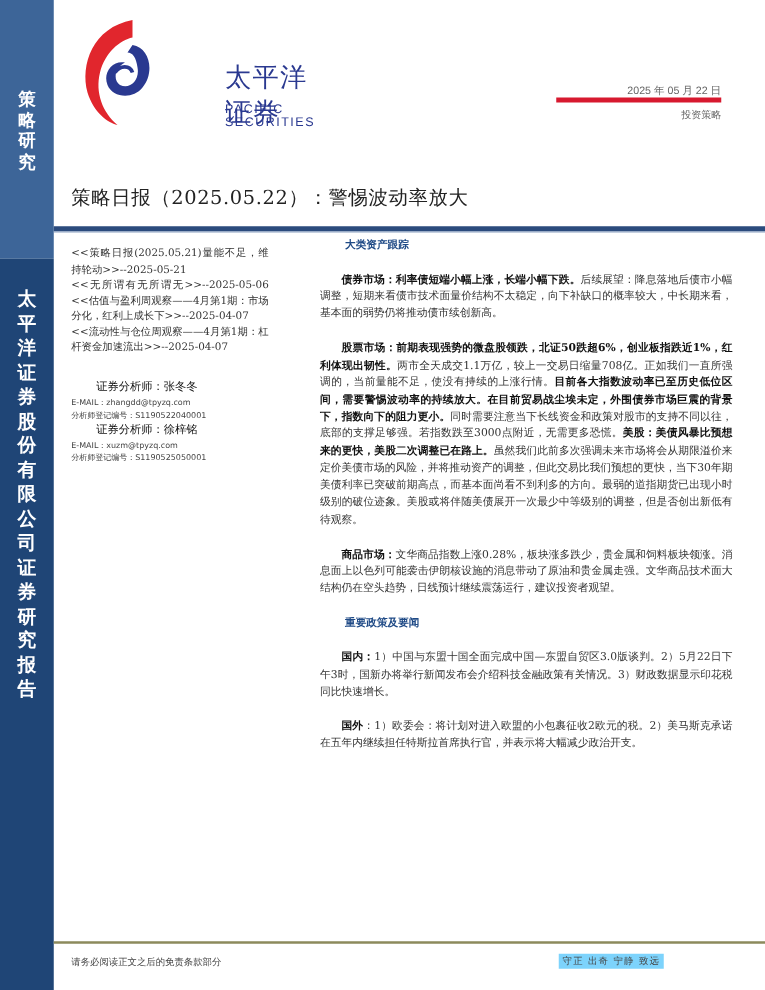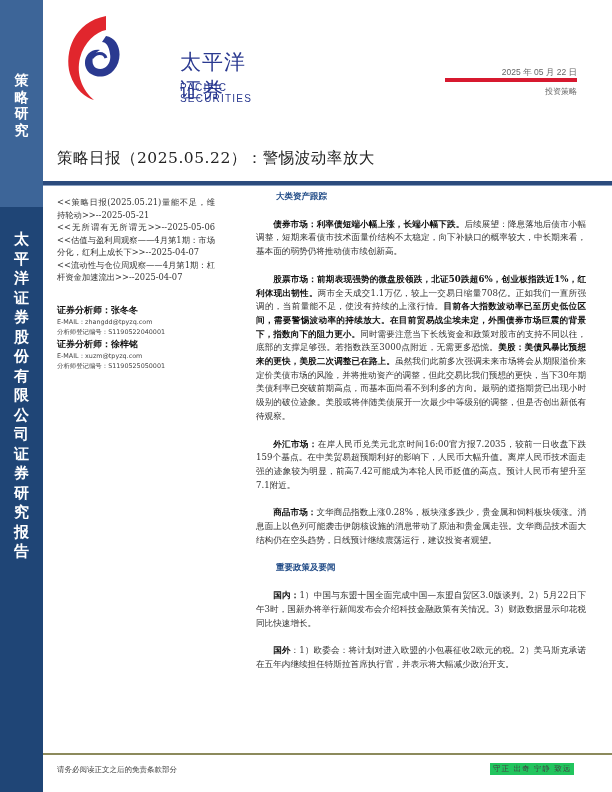--- a/index.html
+++ b/index.html
@@ -26,32 +26,32 @@
 
   .title { position:absolute; left:57px; top:148px; font-size:15.5px; color:#222; letter-spacing:0.5px; }
   .title-rule { position:absolute; left:43px; top:181px; width:569px; height:4px; background:#2b4b7d; }
   .title-rule2 { position:absolute; left:43px; top:185px; width:569px; height:1px; background:#8aa0c0; }
 
   .left-col { position:absolute; left:57px; top:196px; width:158px; font-size:8.3px; line-height:12.5px; color:#333; }
   .left-col .h { font-weight:bold; font-size:8.5px; color:#111; margin-bottom:9px; }
   .rep { text-align:justify; text-align-last:left; }
   .rep.spread { text-align-last:justify; }
   .analyst { margin-top:20px; }
-  .analyst .name { font-weight:bold; font-size:9px; color:#111; line-height:13px; }
+  .analyst .name { font-weight:normal; font-size:9px; color:#111; line-height:13px;margin-left:20px; }
   .analyst .meta { font-family:"DejaVu Sans", sans-serif; font-size:6.4px; color:#444; line-height:10.5px; }
 
   .right-col { position:absolute; left:256px; top:190px; width:330px; font-size:8.6px; line-height:13.7px; color:#333; }
   .sec-h { font-weight:bold; color:#1f4a86; font-size:8.5px; padding-left:20px; }
   .para { text-indent:2em; text-align:justify; margin-top:14px; }
   .b { font-weight:bold; color:#111; }
 
   .footer-rule { position:absolute; left:43px; top:753px; width:569px; height:2px; background:#8c8a5c; }
   .footer-left { position:absolute; left:57px; top:765px; font-size:7.5px; color:#444; }
-  .footer-right { position:absolute; left:447px; top:763px; padding:1px 3px; background:#22c55e; font-size:7.5px;
-                  color:#444; letter-spacing:1px;margin-left:43px; }
+  .footer-right { position:absolute; left:447px; top:763px; padding:1px 3px; background:#7dd3fc; font-size:7.5px;
+                  color:#444; letter-spacing:1px; }
 </style>
 </head>
 <body>
 
 <div class="sidebar-top"></div>
 <div class="sidebar-bottom"></div>
 <div class="vtext top">
   <span>策</span>
   <span>略</span>
   <span>研</span>
@@ -115,23 +115,20 @@
   <div class="sec-h">大类资产跟踪</div>
 
   <div class="para">
     <span class="b">债券市场：利率债短端小幅上涨，长端小幅下跌。</span><span>后续展望：降息落地后债市小幅调整，短期来看债市技术面量价结构不太稳定，向下补缺口的概率较大，中长期来看，基本面的弱势仍将推动债市续创新高。</span>
   </div>
 
   <div class="para">
     <span class="b">股票市场：前期表现强势的微盘股领跌，北证50跌超6%，创业板指跌近1%，红利体现出韧性。</span><span>两市全天成交1.1万亿，较上一交易日缩量708亿。正如我们一直所强调的，当前量能不足，使没有持续的上涨行情。</span><span class="b">目前各大指数波动率已至历史低位区间，需要警惕波动率的持续放大。在目前贸易战尘埃未定，外围债券市场巨震的背景下，指数向下的阻力更小。</span><span>同时需要注意当下长线资金和政策对股市的支持不同以往，底部的支撑足够强。若指数跌至3000点附近，无需更多恐慌。</span><span class="b">美股：美债风暴比预想来的更快，美股二次调整已在路上。</span><span>虽然我们此前多次强调未来市场将会从期限溢价来定价美债市场的风险，并将推动资产的调整，但此交易比我们预想的更快，当下30年期美债利率已突破前期高点，而基本面尚看不到利多的方向。最弱的道指期货已出现小时级别的破位迹象。美股或将伴随美债展开一次最少中等级别的调整，但是否创出新低有待观察。</span>
   </div>
 
-  <div class="para">
-    <span class="b">外汇市场：</span><span>在岸人民币兑美元北京时间16:00官方报7.2035，较前一日收盘下跌159个基点。在中美贸易超预期利好的影响下，人民币大幅升值。离岸人民币技术面走强的迹象较为明显，前高7.42可能成为本轮人民币贬值的高点。预计人民币有望升至7.1附近。</span>
-  </div>
 
   <div class="para">
     <span class="b">商品市场：</span><span>文华商品指数上涨0.28%，板块涨多跌少，贵金属和饲料板块领涨。消息面上以色列可能袭击伊朗核设施的消息带动了原油和贵金属走强。文华商品技术面大结构仍在空头趋势，日线预计继续震荡运行，建议投资者观望。</span>
   </div>
 
   <div class="sec-h" style="margin-top:14px;">重要政策及要闻</div>
 
   <div class="para">
     <span class="b">国内：</span><span>1）中国与东盟十国全面完成中国—东盟自贸区3.0版谈判。2）5月22日下午3时，国新办将举行新闻发布会介绍科技金融政策有关情况。3）财政数据显示印花税同比快速增长。</span>
   </div>

